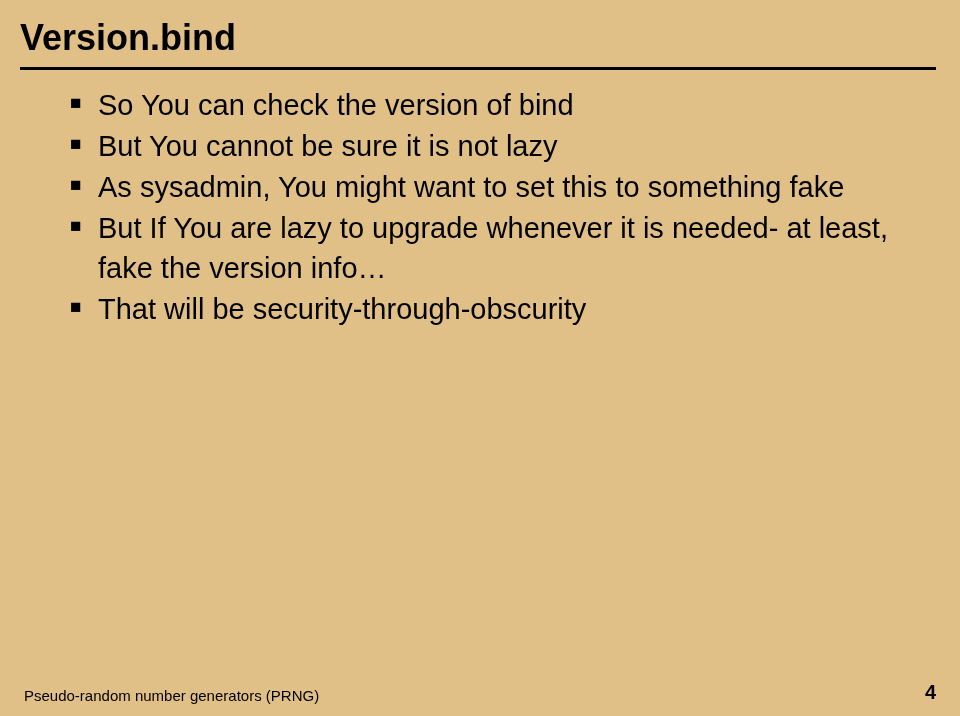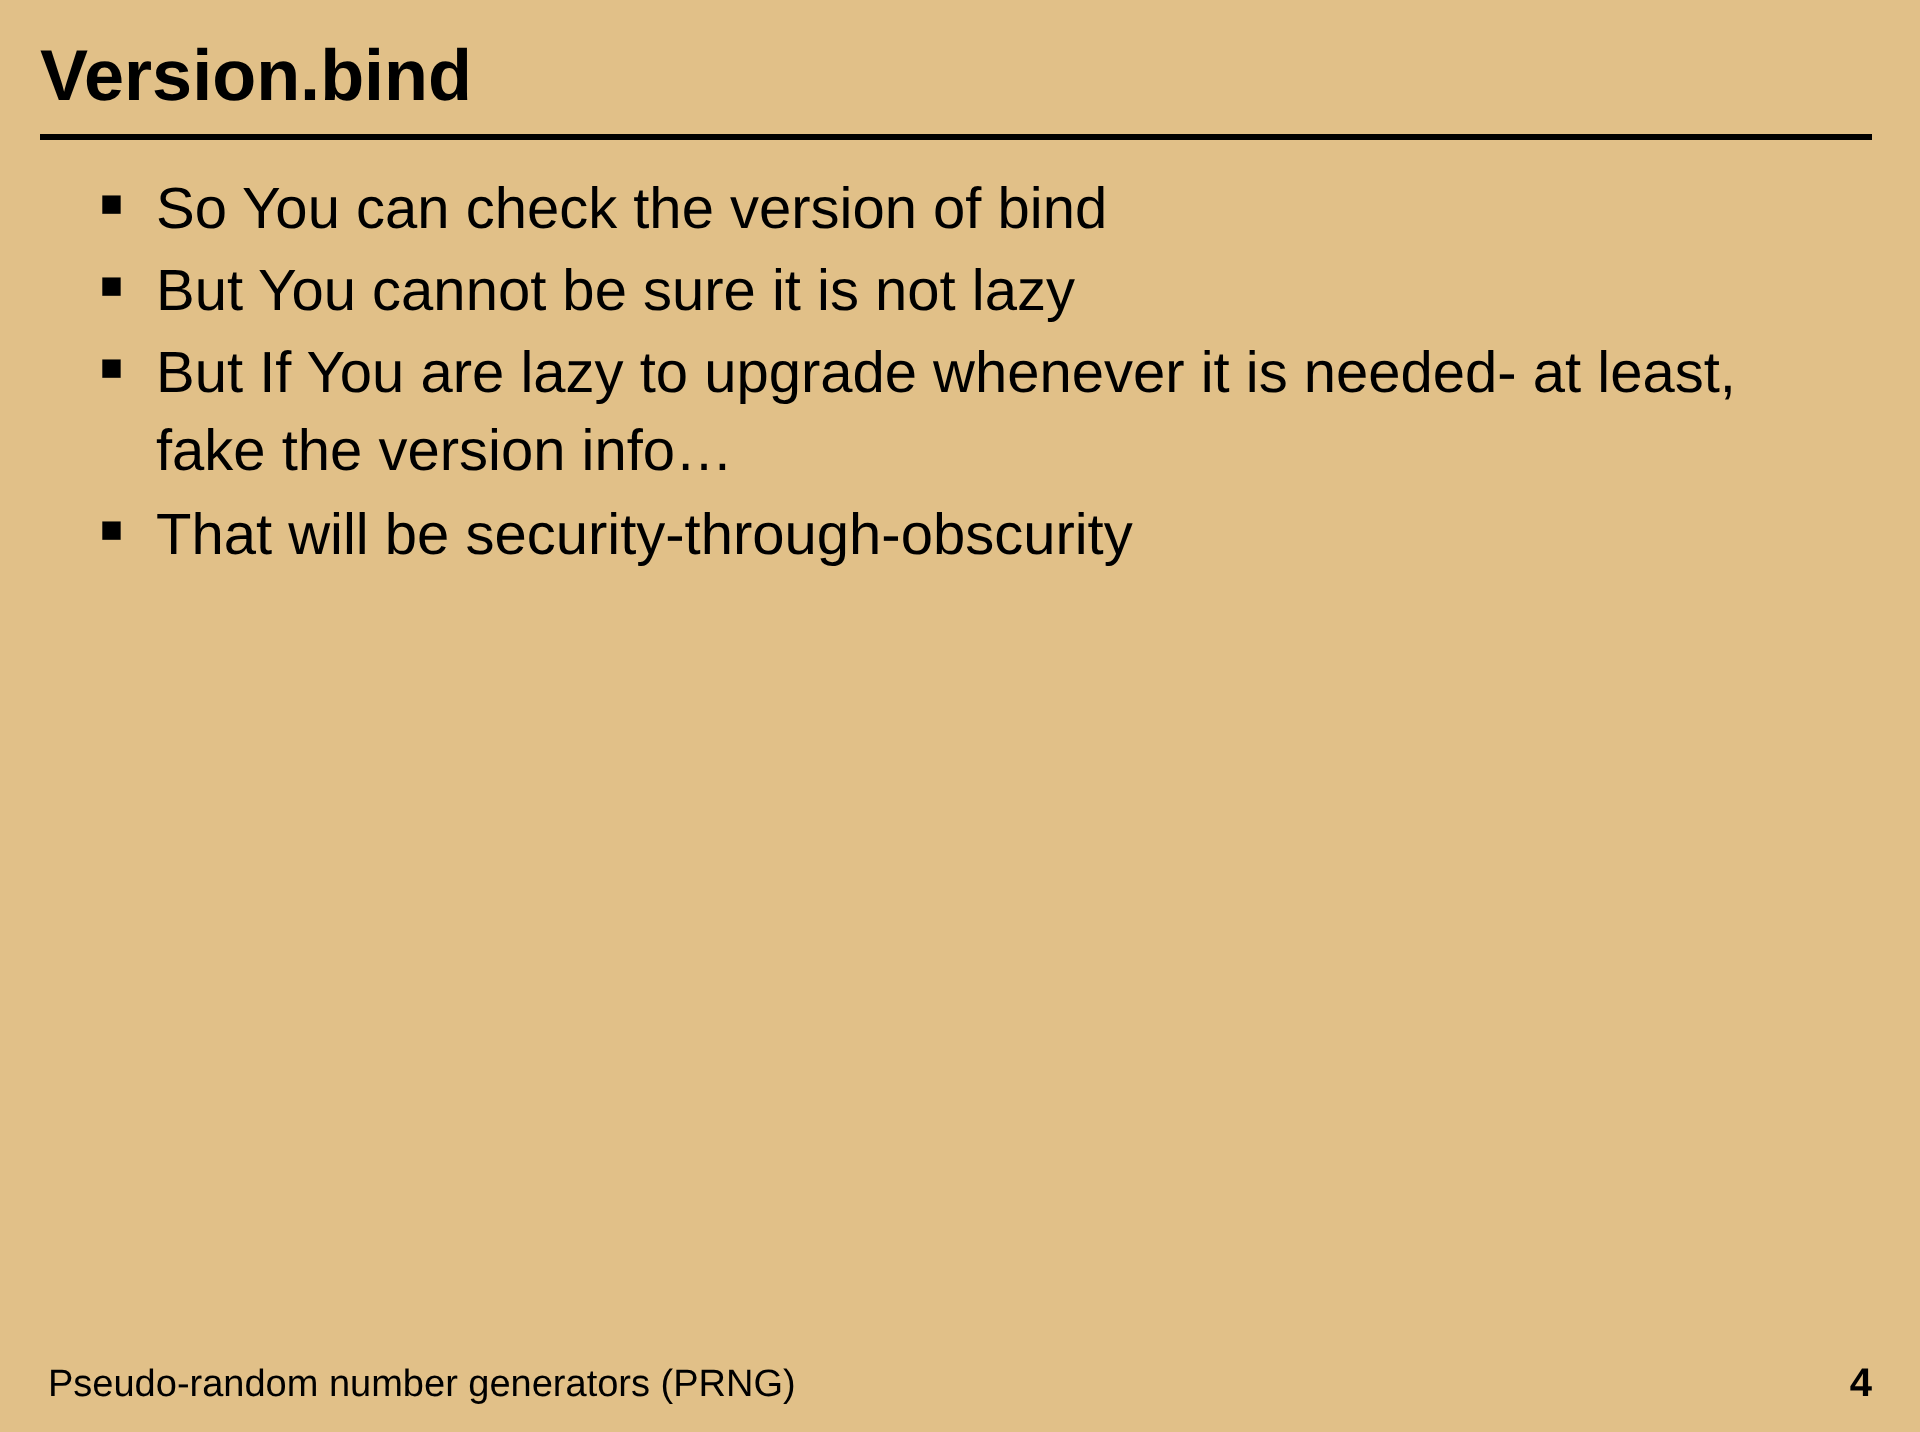--- a/index.html
+++ b/index.html
@@ -31,21 +31,21 @@
     margin: 0 0 8px 0;
   }
   .title-rule {
     border: none;
     border-top: 3px solid #000;
     margin: 0;
   }
   .content {
     position: absolute;
     top: 86px;
-    left: 50px;
+    left: 70px;
     right: 54px;
   }
   .bullets {
     list-style: none;
     margin: 0;
     padding: 0;
   }
   .bullets li {
     position: relative;
     padding-left: 28px;
@@ -65,21 +65,21 @@
   .footer {
     position: absolute;
     bottom: 12px;
     left: 24px;
     right: 24px;
     display: flex;
     justify-content: space-between;
     align-items: flex-end;
   }
   .footer-text {
-    font-size: 19px;
+    font-size: 15px;
     color: #000;
   }
   .footer-page {
     font-size: 20px;
     font-weight: bold;
     color: #000;
   }
 </style>
 </head>
 <body>
@@ -88,20 +88,21 @@
 
   <div class="title-region">
     <h1 class="title">Version.bind</h1>
     <hr class="title-rule">
   </div>
 
   <div class="content">
     <ul class="bullets">
       <li>So You can check the version of bind</li>
       <li>But You cannot be sure it is not lazy</li>
+      <li>As sysadmin, You might want to set this to something fake</li>
       <li>But If You are lazy to upgrade whenever it is needed- at least, fake the version info…</li>
       <li>That will be security-through-obscurity</li>
     </ul>
   </div>
 
   <div class="footer">
     <span class="footer-text">Pseudo-random number generators (PRNG)</span>
     <span class="footer-page">4</span>
   </div>
 

